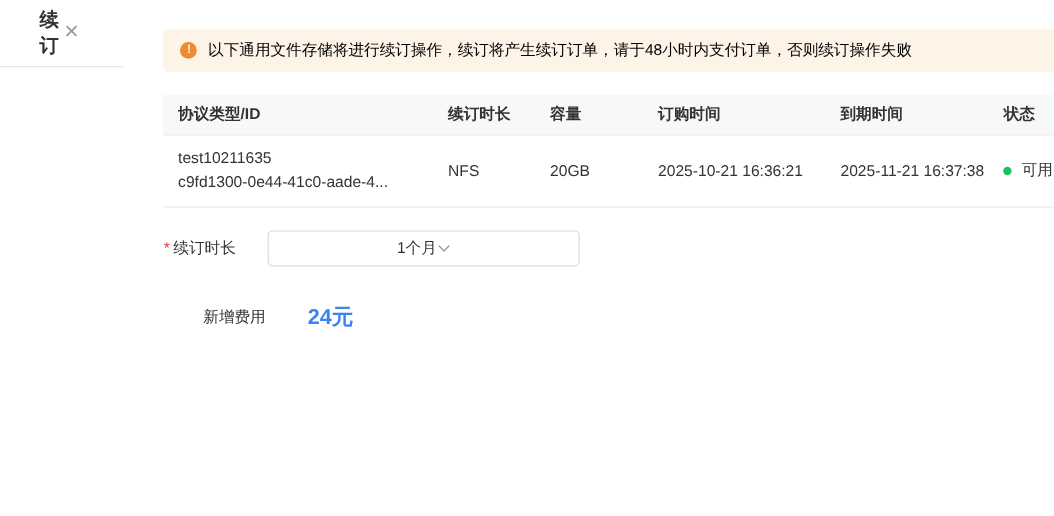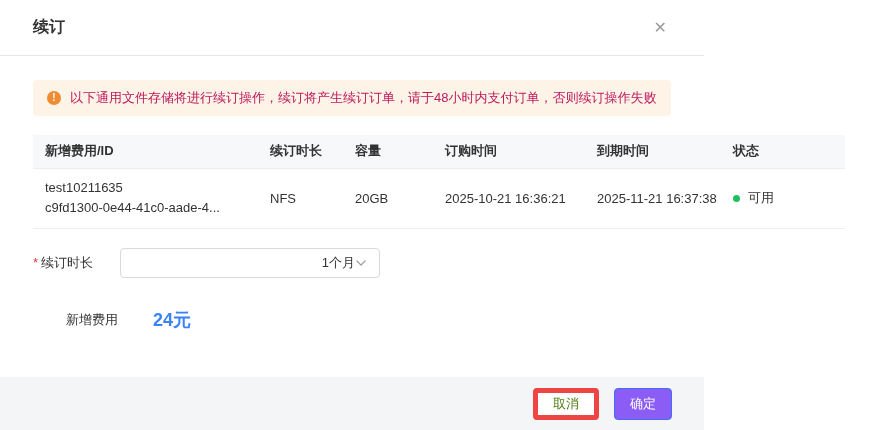--- a/index.html
+++ b/index.html
@@ -10,21 +10,21 @@
     color: #333333;
     font-size: 13px;
     overflow: hidden;
   }
   .dialog {
     position: relative;
     width: 704px;
     height: 430px;
     background: #ffffff;
     display: flex;
-    flex-direction: column;
+    flex-direction: row;
   }
   
   .dialog-header {
     height: 56px;
     flex: 0 0 56px;
     display: flex;
     align-items: center;
     justify-content: space-between;
     padding: 0 33px;
     border-bottom: 1px solid #e7e7ef;
@@ -62,21 +62,21 @@
     border-radius: 50%;
     background: #ef8b33;
     color: #ffffff;
     font-size: 10px;
     font-weight: bold;
     line-height: 14px;
     text-align: center;
     margin-right: 9px;
   }
   .alert-text {
-    color: #be185d;
+    color: #000000;
     font-size: 13px;
     white-space: nowrap;
     text-align: right;
   }
   
   table.instances {
     width: 812px;
     border-collapse: collapse;
     table-layout: fixed;
     font-size: 13px;
@@ -126,21 +126,21 @@
     color: #e63540;
     margin-right: 3px;
   }
   .select-box {
     width: 260px;
     height: 30px;
     border: 1px solid #d9d9d9;
     border-radius: 4px;
     display: flex;
     align-items: center;
-    justify-content: flex-end;
+    justify-content: center;
     padding: 0 12px;
     cursor: pointer;
     background: #ffffff;
   }
   .select-value { color: #333333; font-size: 13px; }
   .chevron-icon { display: inline-flex; align-items: center; }
   .fee-row { margin-top: 33px; align-items: center; margin-left: 33px; }
   .fee-value {
     color: #3b82f6;
     font-size: 18px;
@@ -202,21 +202,21 @@
       <colgroup>
         <col style="width:225px">
         <col style="width:85px">
         <col style="width:90px">
         <col style="width:152px">
         <col style="width:136px">
         <col style="width:124px">
       </colgroup>
       <thead>
         <tr>
-          <th>新增费用/ID</th>
+          <th>协议类型/ID</th>
           <th>续订时长</th>
           <th>容量</th>
           <th>订购时间</th>
           <th>到期时间</th>
           <th>状态</th>
         </tr>
       </thead>
       <tbody>
         <tr>
           <td class="cell-name">

